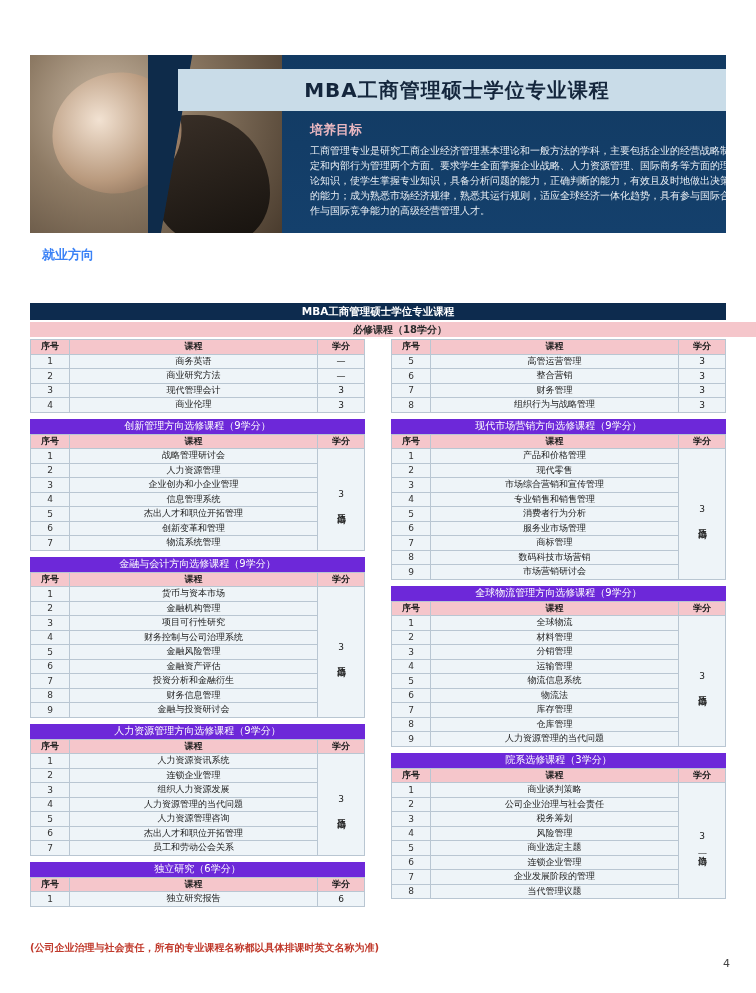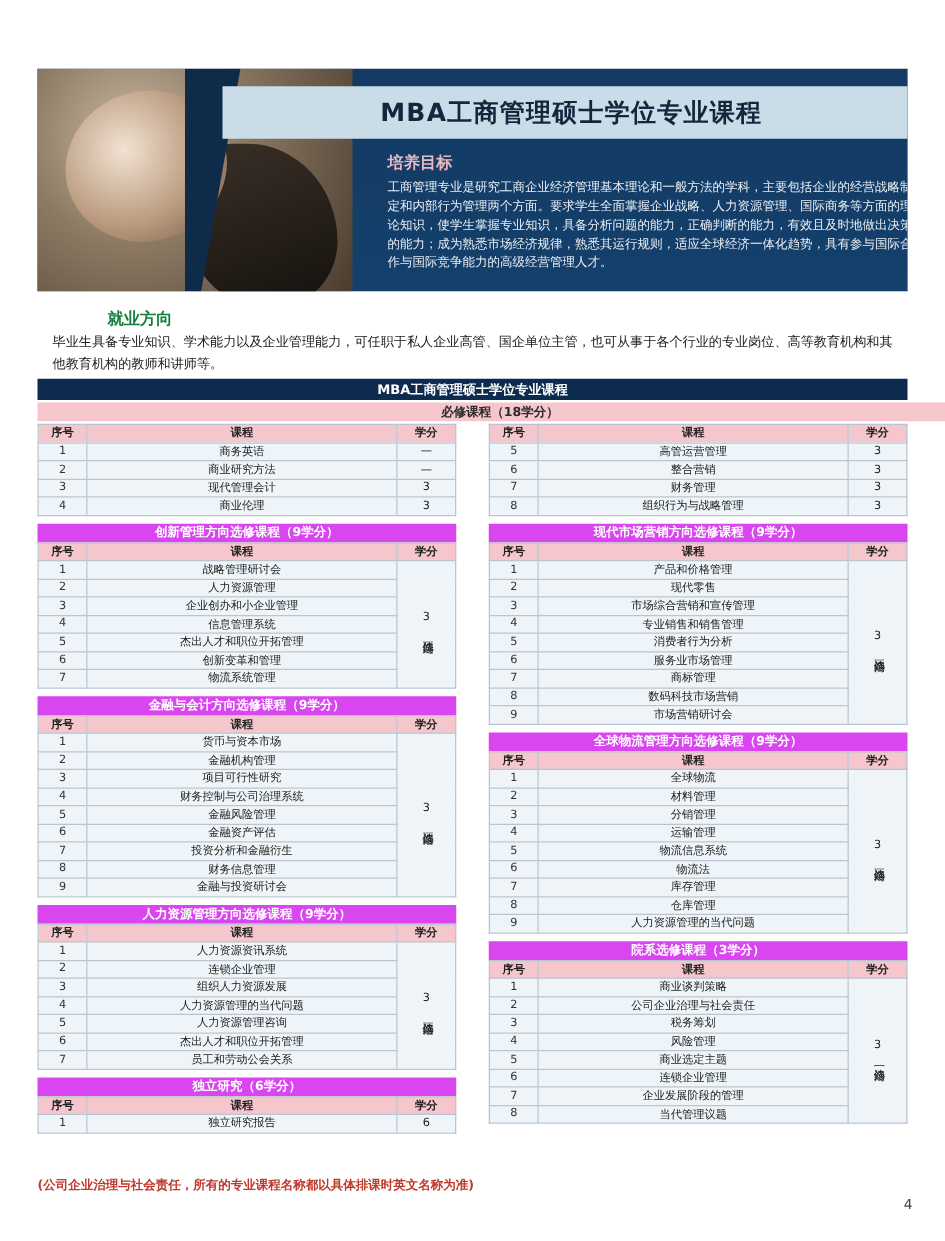--- a/index.html
+++ b/index.html
@@ -33,35 +33,35 @@
   .hero-title-strip{position:absolute;left:148px;top:14px;width:558px;height:42px;background:#c9dce8;
     display:flex;align-items:center;justify-content:center;}
   .hero-title{font-size:20px;font-weight:bold;color:#14263c;letter-spacing:1px;}
   .hero-sub{position:absolute;left:280px;top:66px;width:420px;}
   .hero-sub h3{margin:0 0 4px 0;font-size:13px;color:#e8b7c0;font-weight:bold;}
   .hero-sub p{margin:0;font-size:10px;line-height:15px;color:#e9eef4;text-align:justify;}
   .hero-diag{position:absolute;left:118px;top:0;width:60px;height:178px;
     background:linear-gradient(100deg,#0e2b4a 0%,#0e2b4a 48%,rgba(14,43,74,0) 49%);}
 
   
-  .sec-head{position:absolute;left:42px;top:246px;font-size:13px;font-weight:bold;color:#15803d;margin-left:44px;}
+  .sec-head{position:absolute;left:42px;top:246px;font-size:13px;font-weight:bold;color:#3b82f6;}
   .sec-body{position:absolute;left:42px;top:266px;width:672px;font-size:10.5px;line-height:17px;text-align:justify;color:#1a1a1a;}
 
   
   .banner{position:absolute;left:30px;top:303px;width:696px;height:17px;background:#0d2b4e;color:#fff;
     display:flex;align-items:center;justify-content:center;font-size:10.5px;font-weight:bold;}
   .banner2{position:absolute;left:30px;top:322px;width:740px;height:15px;background:#f5c6cb;color:#2b2b2b;
     display:flex;align-items:center;justify-content:center;font-size:10px;font-weight:bold;}
 
   .col{position:absolute;width:335px;}
   .colL{left:30px;}
   .colR{left:391px;}
 
   .blk{margin-bottom:6px;}
-  .blk-title{height:15px;background:#d946ef;color:#fff;font-size:10px;font-weight:bold;
+  .blk-title{height:15px;background:#6d28d9;color:#fff;font-size:10px;font-weight:normal;
     display:flex;align-items:center;justify-content:center;}
   table{border-collapse:collapse;width:100%;table-layout:fixed;padding-left:38px;}
   th,td{border:1px solid #b9c6d2;font-size:9px;height:13.5px;padding:0;}
   th{background:#f5c6cb;color:#222;font-weight:bold;}
   .c-no{width:38px;text-align:center;}
   .c-name{text-align:center;}
   .c-cr{width:46px;text-align:center;}
   td.c-no{background:#eef4f8;color:#333;}
   td.c-name{background:#eef4f8;}
   td.c-cr{background:#eef4f8;}
@@ -83,21 +83,20 @@
     <div class="hero-title-strip">
       <span class="hero-title">MBA工商管理硕士学位专业课程</span>
     </div>
     <div class="hero-sub">
       <h3>培养目标</h3>
       <p>工商管理专业是研究工商企业经济管理基本理论和一般方法的学科，主要包括企业的经营战略制定和内部行为管理两个方面。要求学生全面掌握企业战略、人力资源管理、国际商务等方面的理论知识，使学生掌握专业知识，具备分析问题的能力，正确判断的能力，有效且及时地做出决策的能力；成为熟悉市场经济规律，熟悉其运行规则，适应全球经济一体化趋势，具有参与国际合作与国际竞争能力的高级经营管理人才。</p>
     </div>
   </div>
 
   <div class="sec-head">就业方向</div>
-  <div class="sec-body">毕业生具备专业知识、学术能力以及企业管理能力，可任职于私人企业高管、国企单位主管，也可从事于各个行业的专业岗位、高等教育机构和其他教育机构的教师和讲师等。</div>
 
   <div class="banner">MBA工商管理硕士学位专业课程</div>
   <div class="banner2">必修课程（18学分）</div>
 
   <div class="col colL" style="top:339px;">
 
     <div class="blk">
       <table>
         <tbody>
             <tr>

